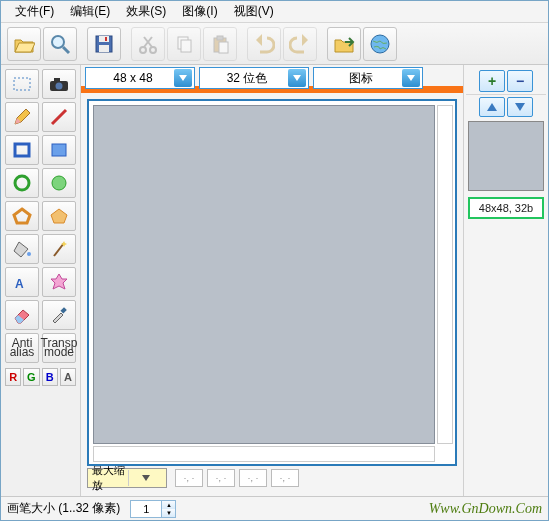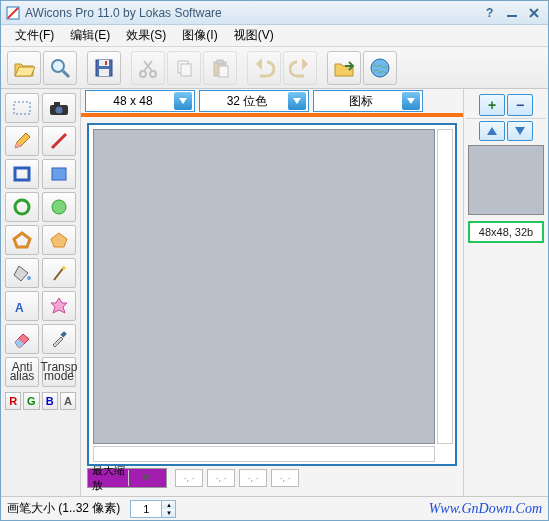--- a/index.html
+++ b/index.html
@@ -23,83 +23,58 @@
 
 .toolpalette{width:80px;background:#f0f0f0;border-right:1px solid #d0d0d0;padding:4px;display:flex;flex-direction:column;gap:3px}
 .tool-row{display:flex;gap:3px}
 .tbtn2{width:34px;height:30px;border:1px solid #c0c0c0;border-radius:2px;background:linear-gradient(#fdfdfd,#eaeaea);display:flex;align-items:center;justify-content:center;font-size:10px}
 .tbtn2.txt{font-size:9px;line-height:9px;text-align:center;color:#333;flex-direction:column}
 .rgb-row{display:flex;gap:2px;margin-top:2px}
 .rgb-btn{flex:1;height:18px;border:1px solid #bbb;background:linear-gradient(#fdfdfd,#eaeaea);display:flex;align-items:center;justify-content:center;font-weight:bold;font-size:11px}
 .rgb-btn.r{color:#c00}.rgb-btn.g{color:#080}.rgb-btn.b{color:#00c}.rgb-btn.a{color:#555}
 
 .center{flex:1;display:flex;flex-direction:column;background:#f4f4f4}
-.format-bar{height:28px;display:flex;align-items:center;gap:4px;padding:2px 4px;border-bottom:4px solid #f97316}
+.format-bar{height:28px;display:flex;gap:4px;padding:2px 4px;border-bottom:7px solid #f97316}
 .combo{height:22px;border:1px solid #3a93d6;background:#fff;display:flex;align-items:center;padding:0 2px 0 6px;flex:1;max-width:110px}
 .combo .combo-label{flex:1;text-align:center;font-size:12px}
 .combo .combo-arrow{width:18px;height:18px;background:linear-gradient(#76c6f4,#2d8ed0);border-radius:2px;display:flex;align-items:center;justify-content:center}
 .combo .combo-arrow svg{width:8px;height:6px}
 .canvas-wrap{flex:1;padding:6px;display:flex;flex-direction:column}
 .canvas-frame{flex:1;border:2px solid #2a7ab8;background:#fff;position:relative;overflow:hidden}
 .canvas-surface{position:absolute;left:4px;top:4px;right:20px;bottom:20px;background:#b9c0c9;border:1px solid #868e99}
 .scrollbar-v{position:absolute;right:2px;top:4px;width:16px;bottom:20px;background:#fff;border:1px solid #ccc}
 .scrollbar-h{position:absolute;left:4px;bottom:2px;right:20px;height:16px;background:#fff;border:1px solid #ccc}
 .bottom-strip{height:24px;display:flex;align-items:center;gap:4px;padding:2px 0}
-.zoom-combo{width:80px;height:20px;border:1px solid #999;background:#a21caf;display:flex;align-items:center;padding:0 2px 0 4px}
+.zoom-combo{width:80px;height:20px;border:1px solid #999;background:#fef9c3;display:flex;align-items:center;padding:0 2px 0 4px}
 .zoom-combo span{flex:1;font-size:11px}
 .zoom-combo .za{width:14px;height:16px;display:flex;align-items:center;justify-content:center;border-left:1px solid #ccc}
 .dots-group{display:flex;gap:4px;margin-left:4px}
 .dots-btn{width:28px;height:18px;border:1px solid #bbb;background:#fff;font-size:9px;display:flex;align-items:center;justify-content:center;color:#888}
 
 .rightpane{width:85px;background:#f4f4f4;border-left:1px solid #d0d0d0;display:flex;flex-direction:column;padding:2px}
 .right-top{height:28px;display:flex;align-items:center;justify-content:center;gap:2px;border-bottom:1px solid #d6d6d6}
 .pm-btn{width:26px;height:22px;border:1px solid #3a93d6;background:linear-gradient(#eef8ff,#cfe7fb);display:flex;align-items:center;justify-content:center;font-size:14px;font-weight:bold;border-radius:2px}
 .arrow-row{display:flex;gap:2px;justify-content:center;margin-top:2px}
 .arrow-btn{width:26px;height:20px;border:1px solid #3a93d6;background:linear-gradient(#eef8ff,#cfe7fb);display:flex;align-items:center;justify-content:center;border-radius:2px}
 .preview-box{margin:4px 2px;height:70px;border:1px solid #888;background:#b9c0c9}
 .preview-label{text-align:center;font-size:11px;color:#222;margin:2px;border:2px solid #22c55e;padding:3px 1px;background:#fff}
 
 .statusbar{height:24px;border-top:1px solid #c9c9c9;background:#f4f4f4;display:flex;align-items:center;padding:0 6px;gap:6px;font-size:12px}
 .statusbar .spin{display:inline-flex;align-items:center;margin-left:4px}
 .statusbar .spin-val{width:32px;height:18px;border:1px solid #8fb8d8;background:#fff;text-align:center;line-height:16px;font-size:11px}
 .statusbar .spin-ud{width:14px;height:18px;border:1px solid #8fb8d8;border-left:none;display:flex;flex-direction:column}
 .statusbar .spin-ud div{flex:1;display:flex;align-items:center;justify-content:center;font-size:6px;background:linear-gradient(#f7fbff,#d9ebfa)}
-.statusbar .watermark{margin-left:auto;font-family:Georgia,serif;font-size:14px;font-style:italic;color:#1d4ed8}
+.statusbar .watermark{margin-left:auto;font-family:Georgia,serif;font-size:14px;font-style:italic;color:#4d7c0f}
 svg{display:block}
 </style>
 </head>
 <body>
 
 <div class="window">
 
-  <div class="titlebar">
-    <span class="app-icon">
-      <svg width="14" height="14">
-          <rect x="1" y="1" width="12" height="12" fill="#fff" stroke="#2a7ab8"></rect>
-          <line x1="2" y1="12" x2="12" y2="2" stroke="#d33" stroke-width="2"></line>
-        </svg>
-    </span>
-    <span class="title">AWicons Pro 11.0 by Lokas Software</span>
-    <span class="tbtn">
-      <svg width="12" height="12">
-          <text x="2" y="10" font-size="12" fill="#3a6a95" font-weight="bold">?</text>
-        </svg>
-    </span>
-    <span class="tbtn">
-      <svg width="12" height="12">
-          <rect x="1" y="8" width="10" height="2" fill="#3a6a95"></rect>
-        </svg>
-    </span>
-    <span class="tbtn">
-      <svg width="12" height="12">
-          <line x1="2" y1="2" x2="10" y2="10" stroke="#3a6a95" stroke-width="2"></line>
-          <line x1="10" y1="2" x2="2" y2="10" stroke="#3a6a95" stroke-width="2"></line>
-        </svg>
-    </span>
-  </div>
 
   <div class="menubar">
     <span class="menu-item">文件(F)</span>
     <span class="menu-item">编辑(E)</span>
     <span class="menu-item">效果(S)</span>
     <span class="menu-item">图像(I)</span>
     <span class="menu-item">视图(V)</span>
   </div>
 
   <div class="toolbar">

